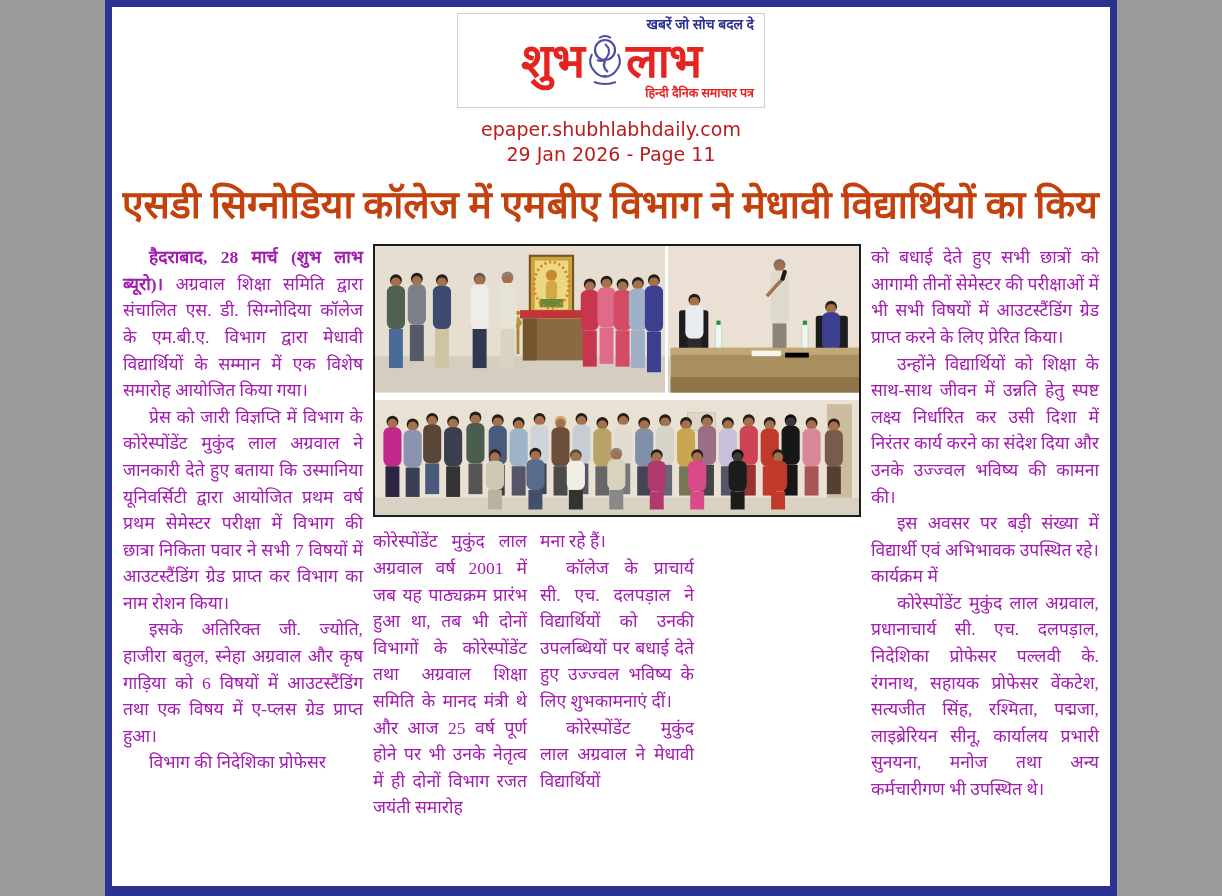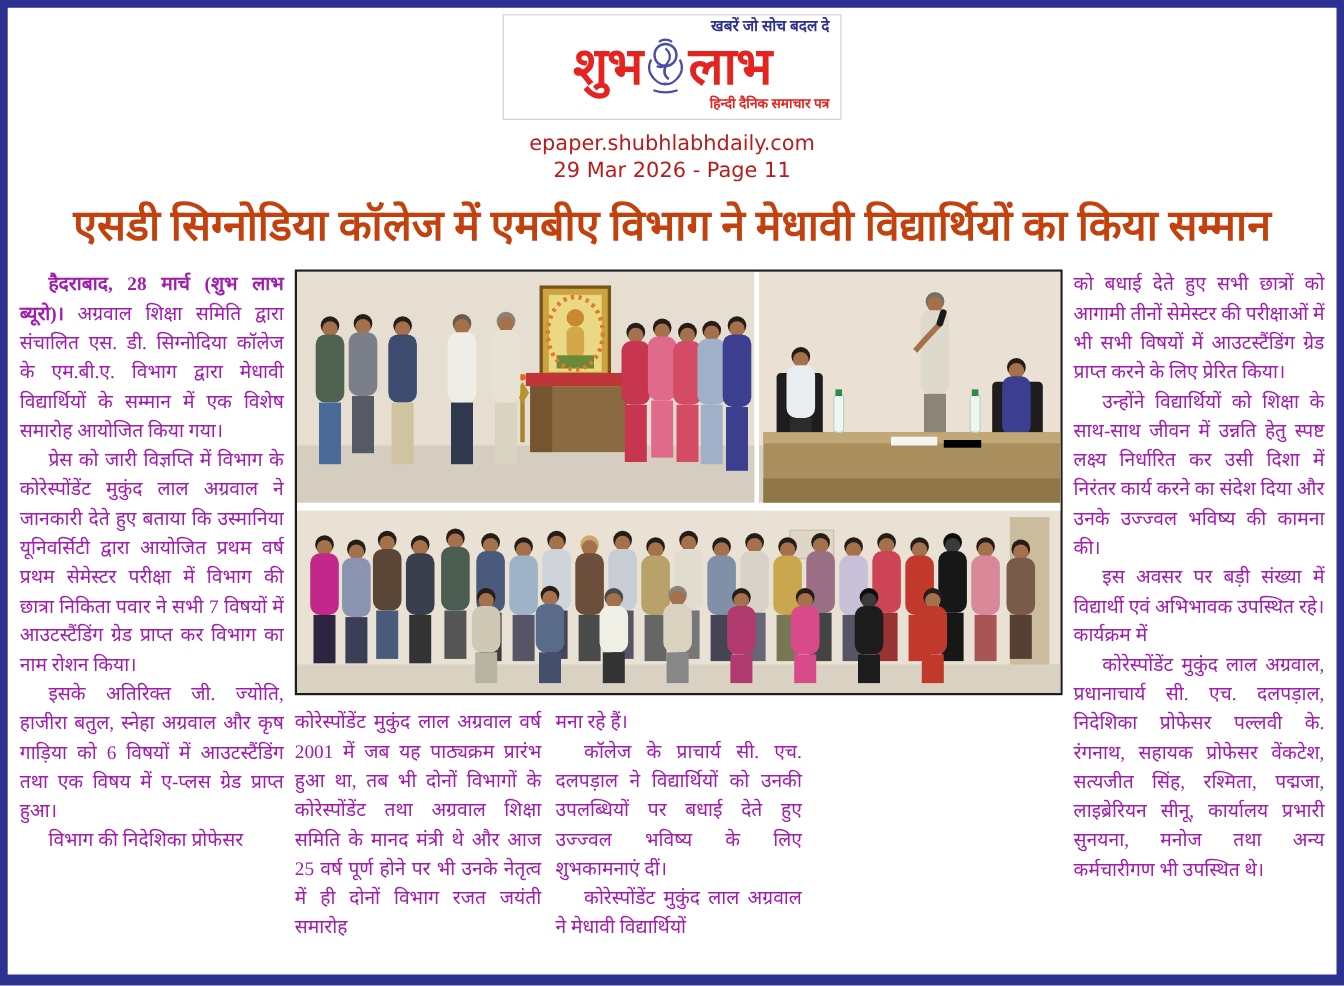--- a/index.html
+++ b/index.html
@@ -1,17 +1,17 @@
 <!DOCTYPE html>
 <html lang="hi"><head>
 <meta charset="utf-8">
 <title>epaper page</title>
 <style>
   html,body{margin:0;padding:0;background:#9a9a9a;}
-  .page{position:relative;width:1222px;height:896px;box-sizing:border-box;margin:0 auto;
+  .page{position:relative;width:1012px;height:896px;box-sizing:border-box;margin:0 auto;
         border:7px solid #2c3192;border-bottom-width:10px;background:#fff;overflow:hidden;
         font-family:"Liberation Serif","DejaVu Serif",serif;}
   
   .masthead{width:308px;margin:6px auto 0;border:1px solid #cfcfcf;background:#fff;
             padding:3px 10px 6px;box-sizing:border-box;}
   .tagline{color:#2d3192;font-weight:bold;font-size:14px;text-align:right;line-height:1.2;}
   .logo-row{display:flex;align-items:center;justify-content:center;gap:0;line-height:.95;}
   .logo-word{color:#e52420;font-weight:bold;font-size:47px;letter-spacing:-1px;}
   .subtitle{color:#e52420;font-weight:bold;font-size:12.5px;text-align:right;line-height:1.2;margin-top:-2px;}
   .meta{text-align:center;font-family:"DejaVu Sans","Liberation Sans",sans-serif;
@@ -50,21 +50,21 @@
           <path d="M10 48 q11 4 22 0" stroke="#4a4fa3" stroke-width="2" fill="none"></path>
         </svg>
       </span>
       <span class="logo-word">लाभ</span>
     </div>
     <div class="subtitle">हिन्दी दैनिक समाचार पत्र</div>
   </div>
 
   <div class="meta">
     <div>epaper.shubhlabhdaily.com</div>
-    <div>29 Mar 2026 - Page 11</div>
+    <div>29 Jan 2026 - Page 11</div>
   </div>
 
   <div class="headline">एसडी सिग्नोडिया कॉलेज में एमबीए विभाग ने मेधावी विद्यार्थियों का किया सम्मान</div>
 
   <div class="content">
 
     <div class="bodytext">
       <p class="ind"><span class="lead">हैदराबाद, 28 मार्च (शुभ लाभ ब्यूरो)। </span><span>अग्रवाल शिक्षा समिति द्वारा संचालित एस. डी. सिग्नोदिया कॉलेज के एम.बी.ए. विभाग द्वारा मेधावी विद्यार्थियों के सम्मान में एक विशेष समारोह आयोजित किया गया।</span></p>
       <p class="ind">प्रेस को जारी विज्ञप्ति में विभाग के कोरेस्पोंडेंट मुकुंद लाल अग्रवाल ने जानकारी देते हुए बताया कि उस्मानिया यूनिवर्सिटी द्वारा आयोजित प्रथम वर्ष प्रथम सेमेस्टर परीक्षा में विभाग की छात्रा निकिता पवार ने सभी 7 विषयों में आउटस्टैंडिंग ग्रेड प्राप्त कर विभाग का नाम रोशन किया।</p>
       <p class="ind">इसके अतिरिक्त जी. ज्योति, हाजीरा बतुल, स्नेहा अग्रवाल और कृष गाड़िया को 6 विषयों में आउटस्टैंडिंग तथा एक विषय में ए-प्लस ग्रेड प्राप्त हुआ।</p>

